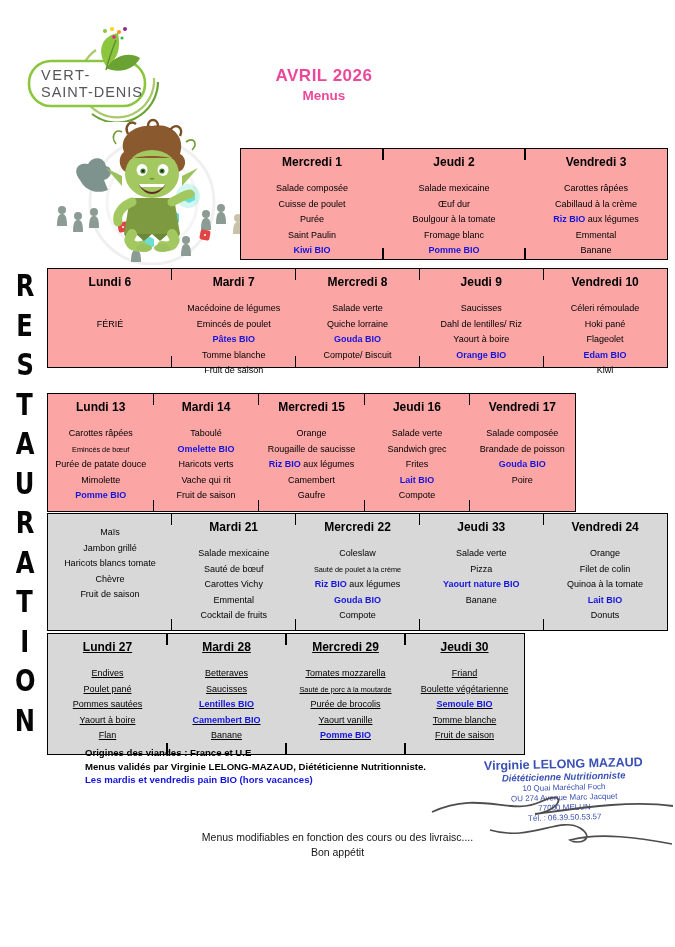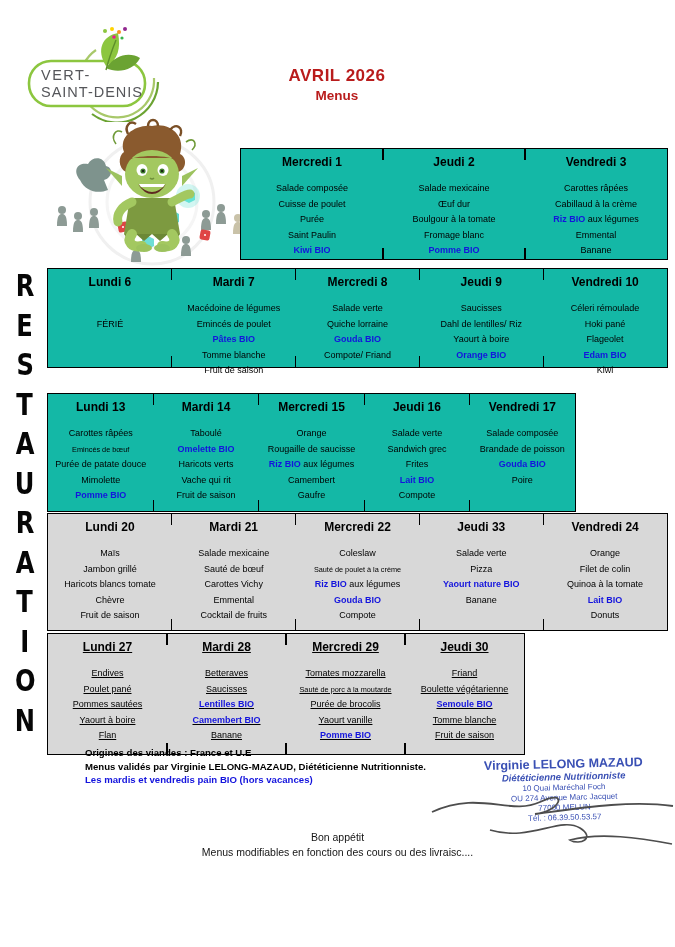--- a/index.html
+++ b/index.html
@@ -1,35 +1,35 @@
 <!DOCTYPE html>
 <html><head>
 <meta charset="utf-8">
 <style>
   html,body{margin:0;padding:0;background:#fff;}
   #page{position:relative;width:675px;height:947px;background:#fff;overflow:hidden;
         font-family:"Liberation Sans","DejaVu Sans",sans-serif;color:#000;}
 
   
   #logo{position:absolute;left:26px;top:26px;width:138px;height:96px;}
-  #title-block{position:absolute;left:237px;top:66px;width:200px;text-align:center;color:#b91c1c;}
+  #title-block{position:absolute;left:224px;top:66px;width:200px;text-align:center;color:#ec4899;}
   #title-line1{font-size:17px;font-weight:bold;letter-spacing:.5px;}
   #title-line2{font-size:13.5px;font-weight:bold;margin-top:2px;}
 
   
   #mascot{position:absolute;left:52px;top:118px;width:200px;height:148px;}
 
   
   #vertical-word{position:absolute;left:4px;top:270px;width:42px;height:466px;
      display:flex;flex-direction:column;justify-content:space-between;align-items:center;}
   #vertical-word span{font-family:"DejaVu Sans",sans-serif;font-weight:bold;font-size:31px;
      line-height:31px;transform:scaleX(.78);color:#060606;}
 
   
-  .week-block{position:absolute;border:1.6px solid #000;background:#14b8a6;display:flex;box-sizing:border-box;}
+  .week-block{position:absolute;border:1.6px solid #000;background:#fca5a5;display:flex;box-sizing:border-box;}
   .week-block.shaded{background:#d8d8d8;}
   .w0{left:240px;top:148px;width:428px;height:112px;}
   .w1{left:47px;top:268px;width:621px;height:100px;}
   .w2{left:47px;top:393px;width:529px;height:119px;}
   .w3{left:47px;top:513px;width:621px;height:118px;}
   .w4{left:47px;top:633px;width:478px;height:122px;text-decoration:underline;}
   .day-col{flex:1;min-width:0;display:flex;flex-direction:column;}
   .day-header{font-size:12px;font-weight:bold;text-align:center;padding-top:5px;line-height:16px;}
   .day-items{margin-top:11px;}
   .menu-item{min-height:15.6px;line-height:15.6px;font-size:9px;text-align:center;white-space:nowrap;}
@@ -240,21 +240,21 @@
             <div class="menu-item"><span>Tomme blanche</span></div>
             <div class="menu-item"><span>Fruit de saison</span></div>
           </div>
         </div>
         <div class="day-col">
           <div class="day-header">Mercredi 8</div>
           <div class="day-items">
             <div class="menu-item"><span>Salade verte</span></div>
             <div class="menu-item"><span>Quiche lorraine</span></div>
             <div class="menu-item"><span class="bio">Gouda BIO</span></div>
-            <div class="menu-item"><span>Compote/ Friand</span></div>
+            <div class="menu-item"><span>Compote/ Biscuit</span></div>
           </div>
         </div>
         <div class="day-col">
           <div class="day-header">Jeudi 9</div>
           <div class="day-items">
             <div class="menu-item"><span>Saucisses</span></div>
             <div class="menu-item"><span>Dahl de lentilles/ Riz</span></div>
             <div class="menu-item"><span>Yaourt à boire</span></div>
             <div class="menu-item"><span class="bio">Orange BIO</span></div>
           </div>
@@ -332,21 +332,20 @@
       <div class="week-block w3 shaded">
         <div class="tick top" style="left: calc(20% - 0.7px);"></div>
         <div class="tick bottom" style="left: calc(20% - 0.7px);"></div>
         <div class="tick top" style="left: calc(40% - 0.7px);"></div>
         <div class="tick bottom" style="left: calc(40% - 0.7px);"></div>
         <div class="tick top" style="left: calc(60% - 0.7px);"></div>
         <div class="tick bottom" style="left: calc(60% - 0.7px);"></div>
         <div class="tick top" style="left: calc(80% - 0.7px);"></div>
         <div class="tick bottom" style="left: calc(80% - 0.7px);"></div>
         <div class="day-col">
-          <div class="day-header">Lundi 20</div>
           <div class="day-items">
             <div class="menu-item"><span>Maïs</span></div>
             <div class="menu-item"><span>Jambon grillé</span></div>
             <div class="menu-item"><span>Haricots blancs tomate</span></div>
             <div class="menu-item"><span>Chèvre</span></div>
             <div class="menu-item"><span>Fruit de saison</span></div>
           </div>
         </div>
         <div class="day-col">
           <div class="day-header">Mardi 21</div>
@@ -451,17 +450,17 @@
       <div class="stamp-line">OU 274 Avenue Marc Jacquet</div>
       <div class="stamp-line">77000 MELUN</div>
       <div class="stamp-line">Tél. : 06.39.50.53.57</div>
     </div>
   <svg id="signature" viewBox="0 0 245 78">
     <path d="M2,40 C50,18 80,44 110,30 C140,16 130,40 105,42 C150,36 200,28 243,34" fill="none" stroke="#4d4d4d" stroke-width="1.8"></path>
     <path d="M60,58 C100,70 130,44 150,56 C166,66 150,74 140,68 C170,60 210,66 242,72" fill="none" stroke="#4d4d4d" stroke-width="1.6"></path>
   </svg>
 
   <div id="bottom-center">
+    <div>Menus modifiables en fonction des cours ou des livraisc....</div>
     <div>Bon appétit</div>
-    <div>Menus modifiables en fonction des cours ou des livraisc....</div>
   </div>
 
 </div>
 
 </body></html>

